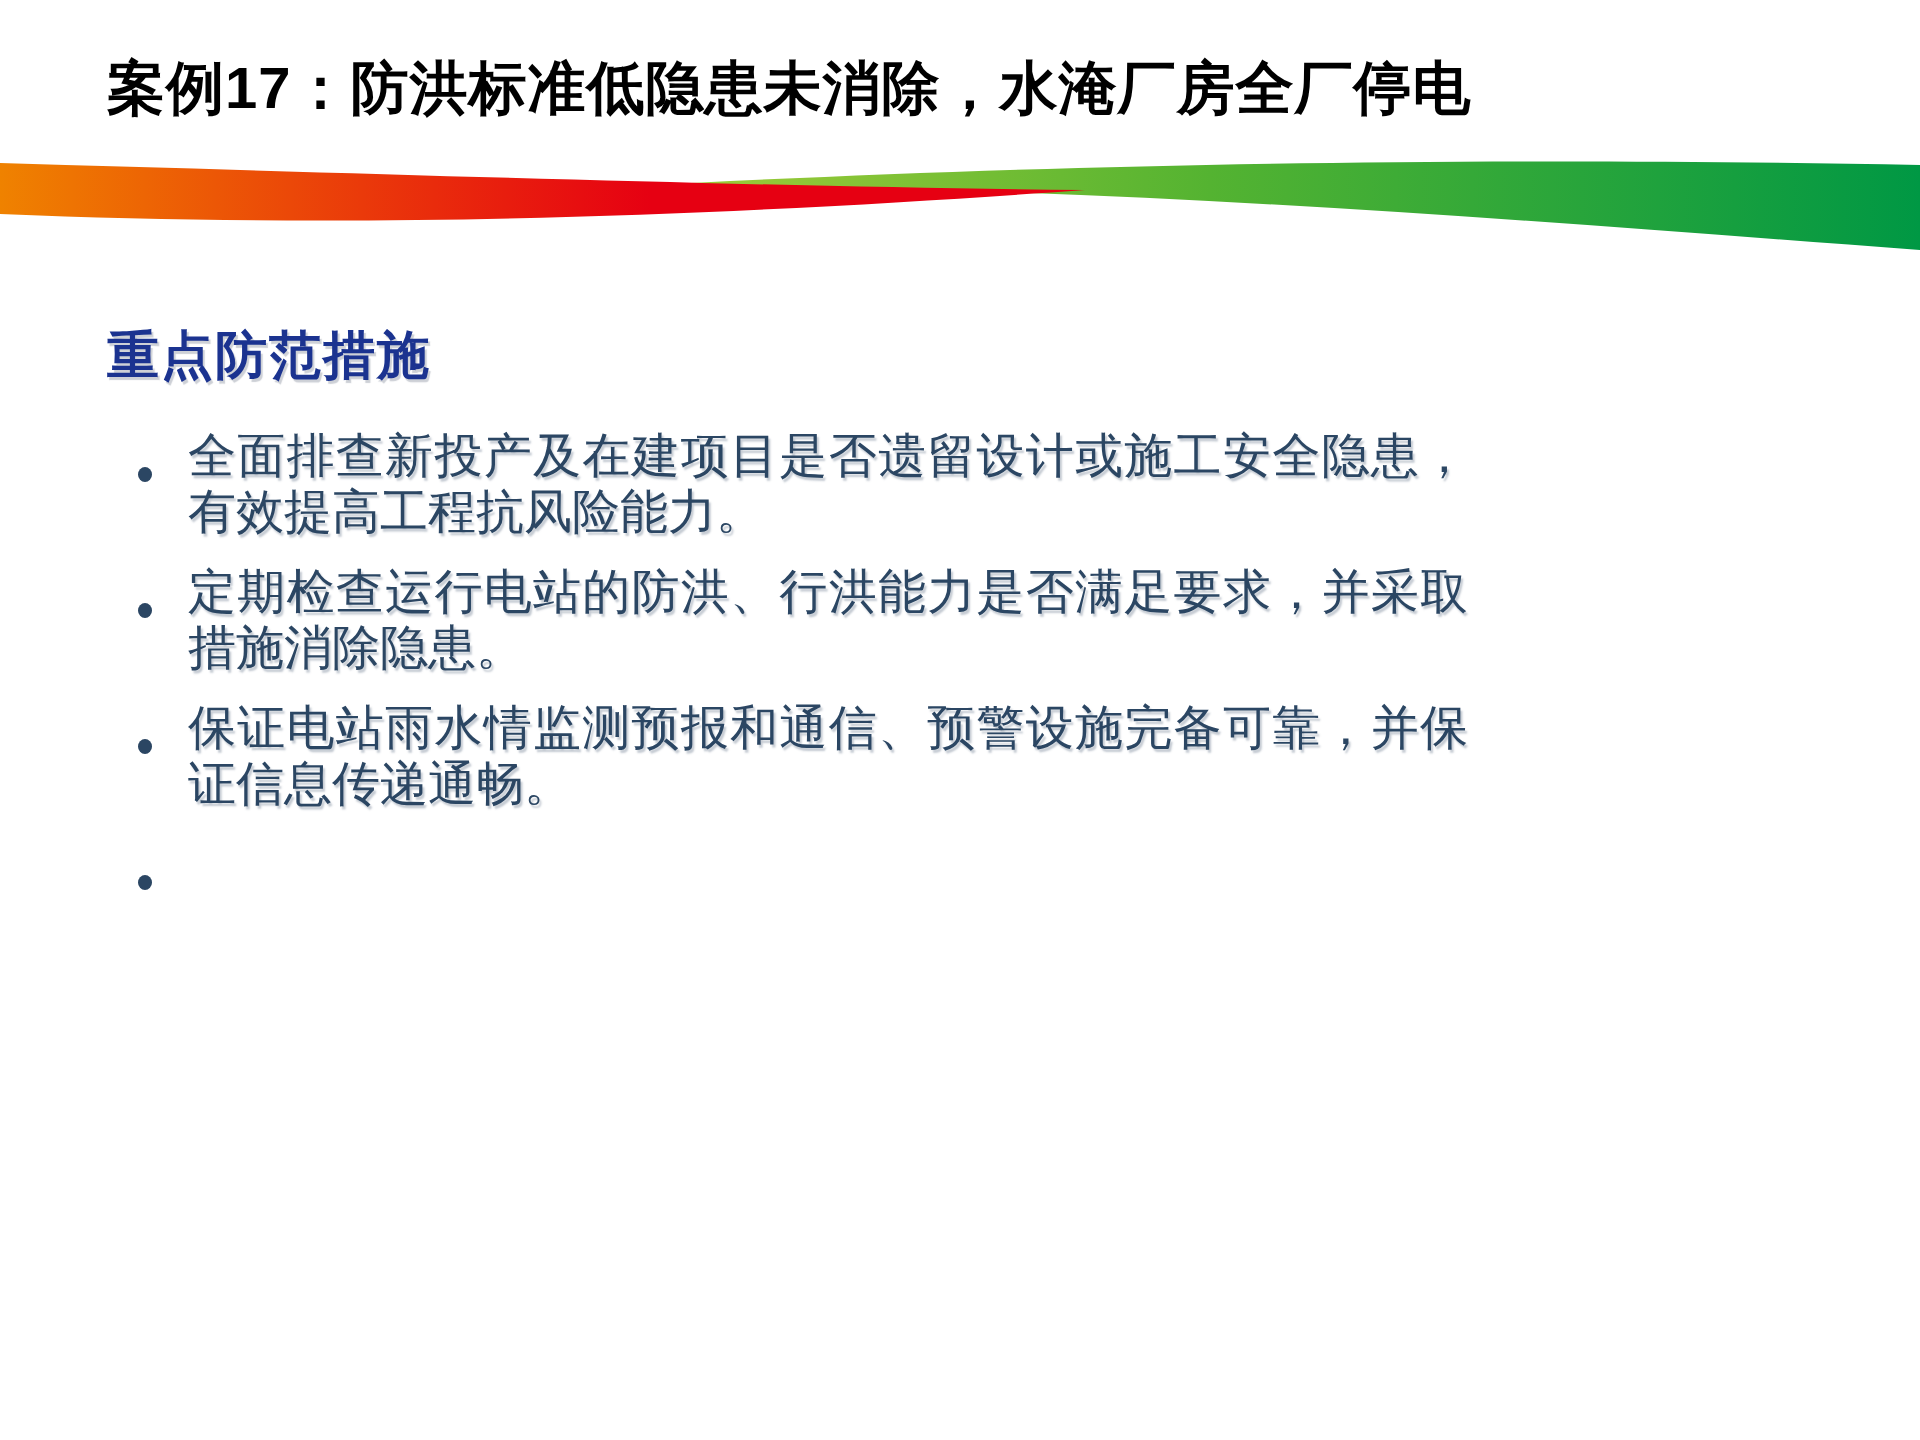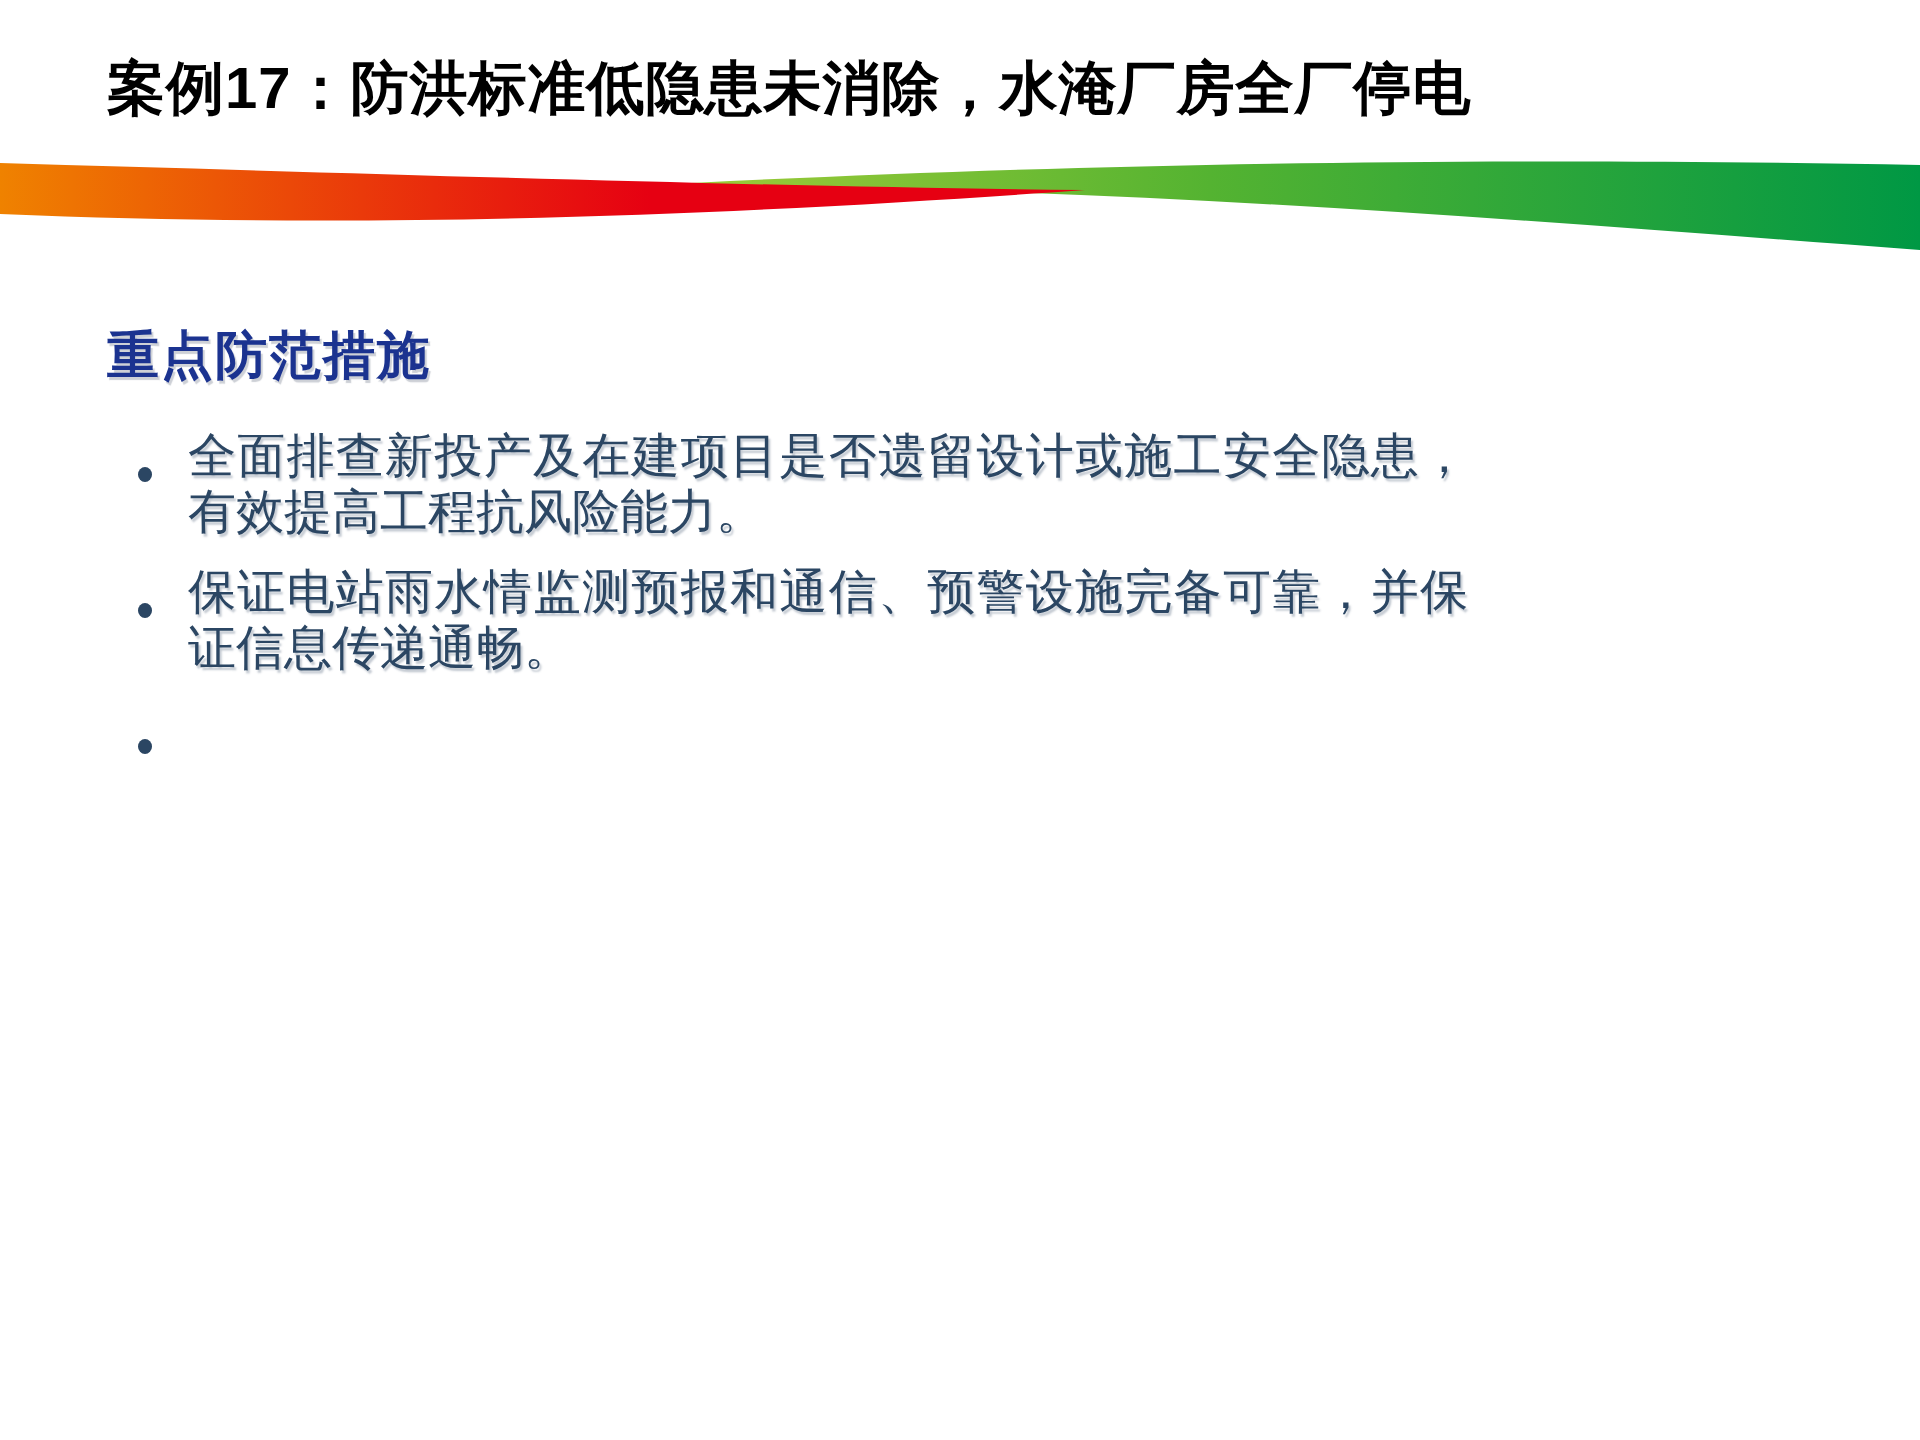--- a/index.html
+++ b/index.html
@@ -94,20 +94,24 @@
 
   <div class="section-heading">重点防范措施</div>
 
   <div class="bullet-list">
 
     <div class="bullet-item">
       <span class="bullet-dot"></span>
       <span class="bullet-text">全面排查新投产及在建项目是否遗留设计或施工安全隐患，有效提高工程抗风险能力。</span>
     </div>
 
+    <div class="bullet-item">
+      <span class="bullet-dot"></span>
+      <span class="bullet-text">定期检查运行电站的防洪、行洪能力是否满足要求，并采取措施消除隐患。</span>
+    </div>
 
     <div class="bullet-item">
       <span class="bullet-dot"></span>
       <span class="bullet-text">保证电站雨水情监测预报和通信、预警设施完备可靠，并保证信息传递通畅。</span>
     </div>
 
     <div class="bullet-item">
       <span class="bullet-dot"></span>
     </div>
 

